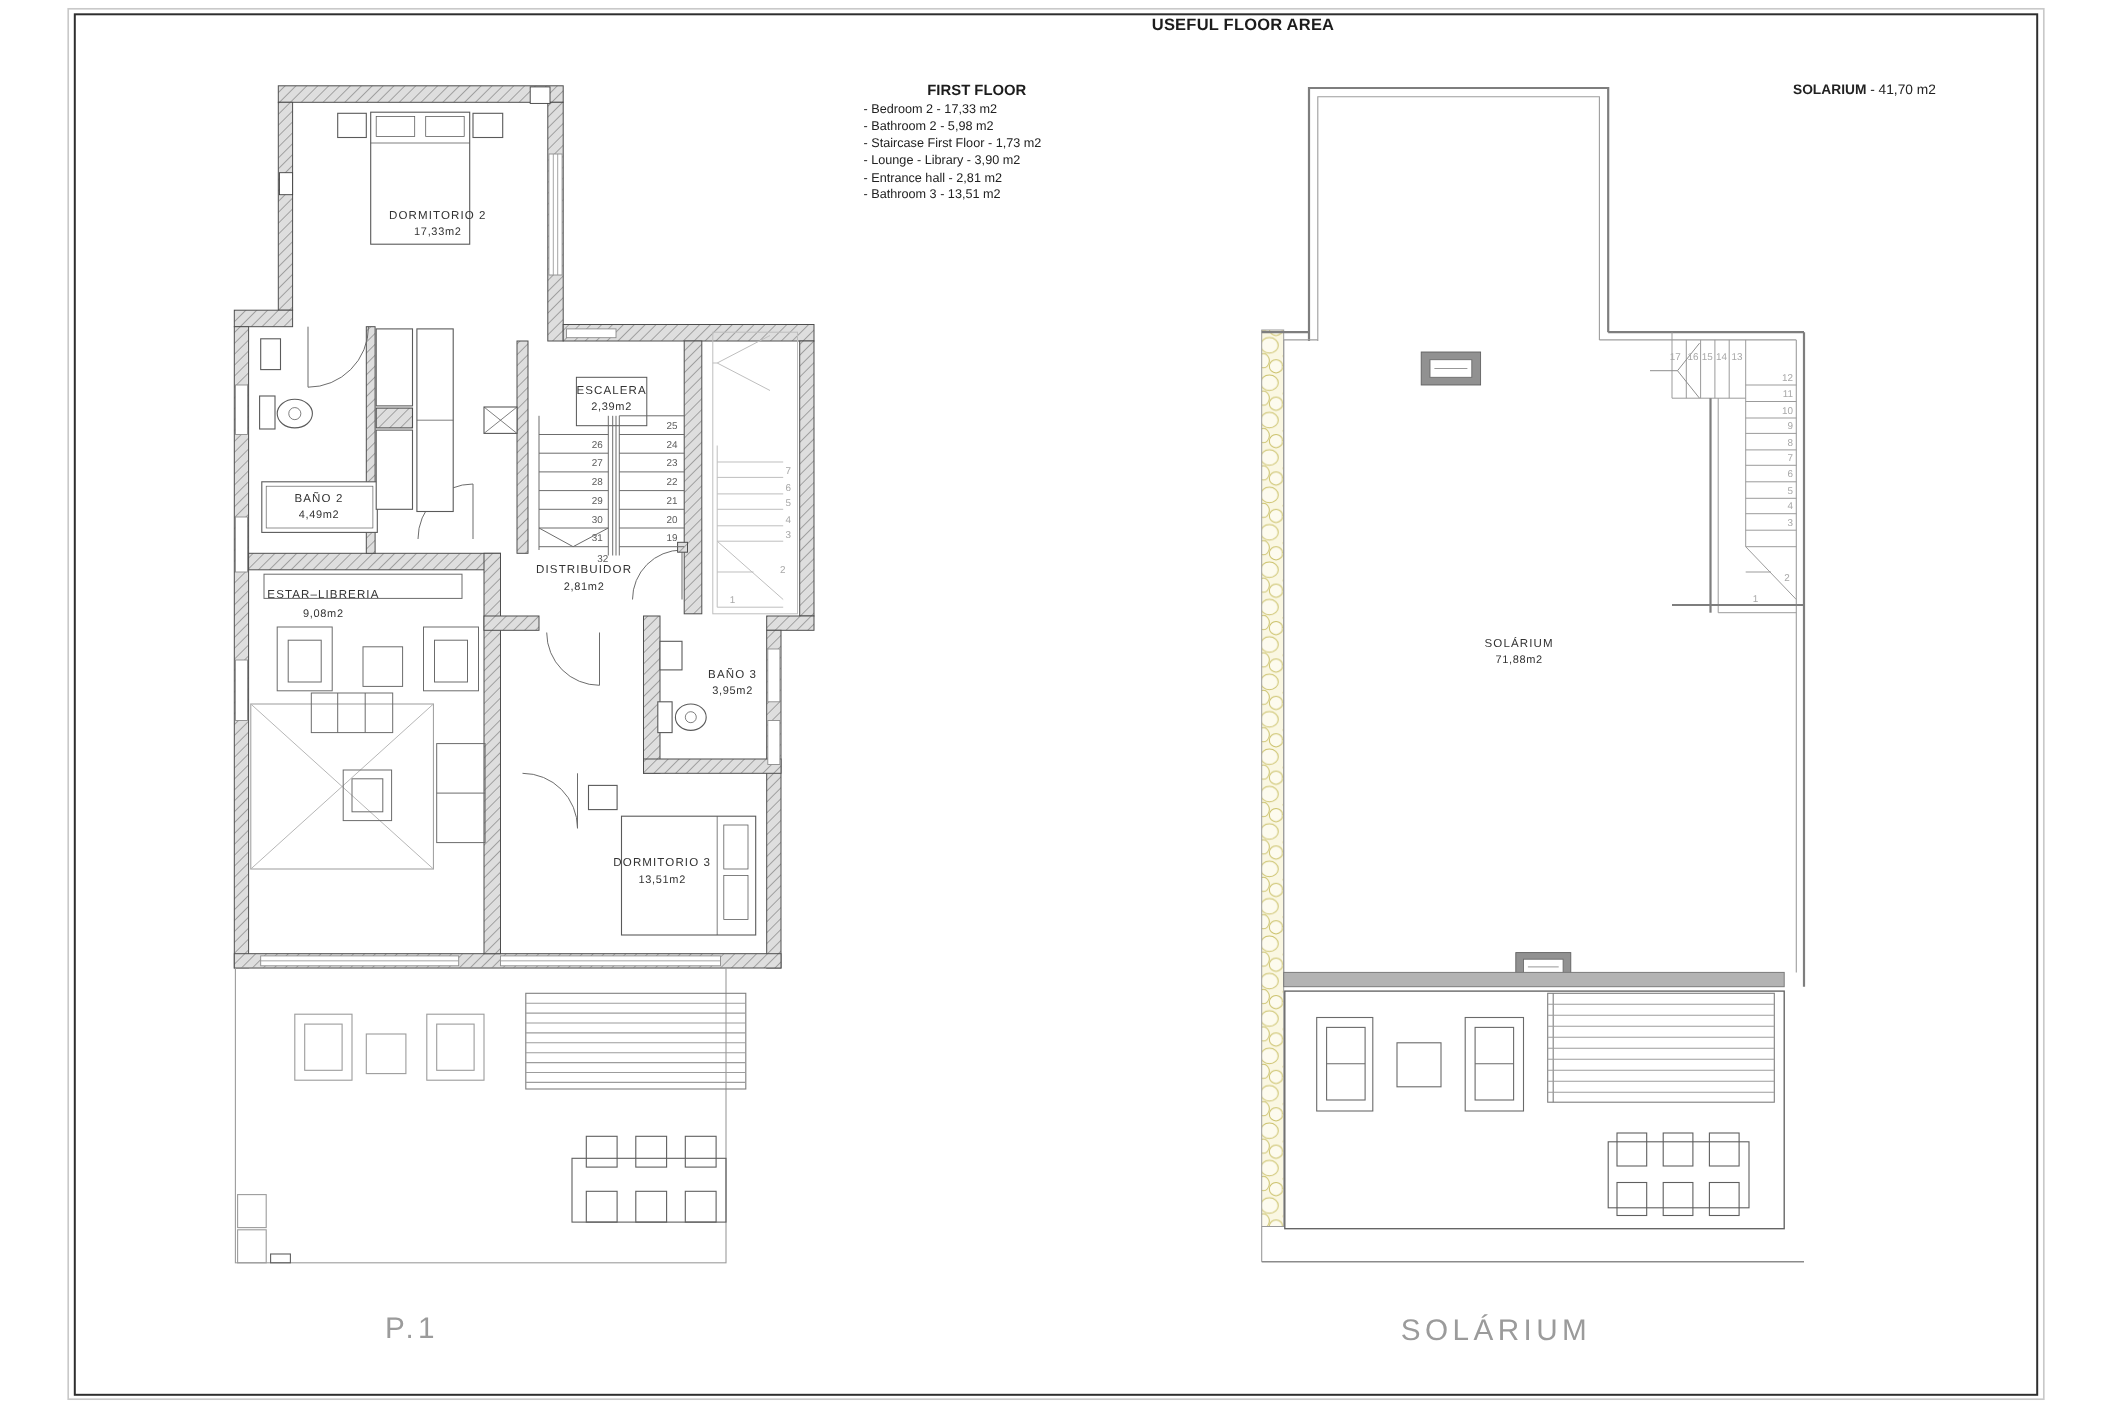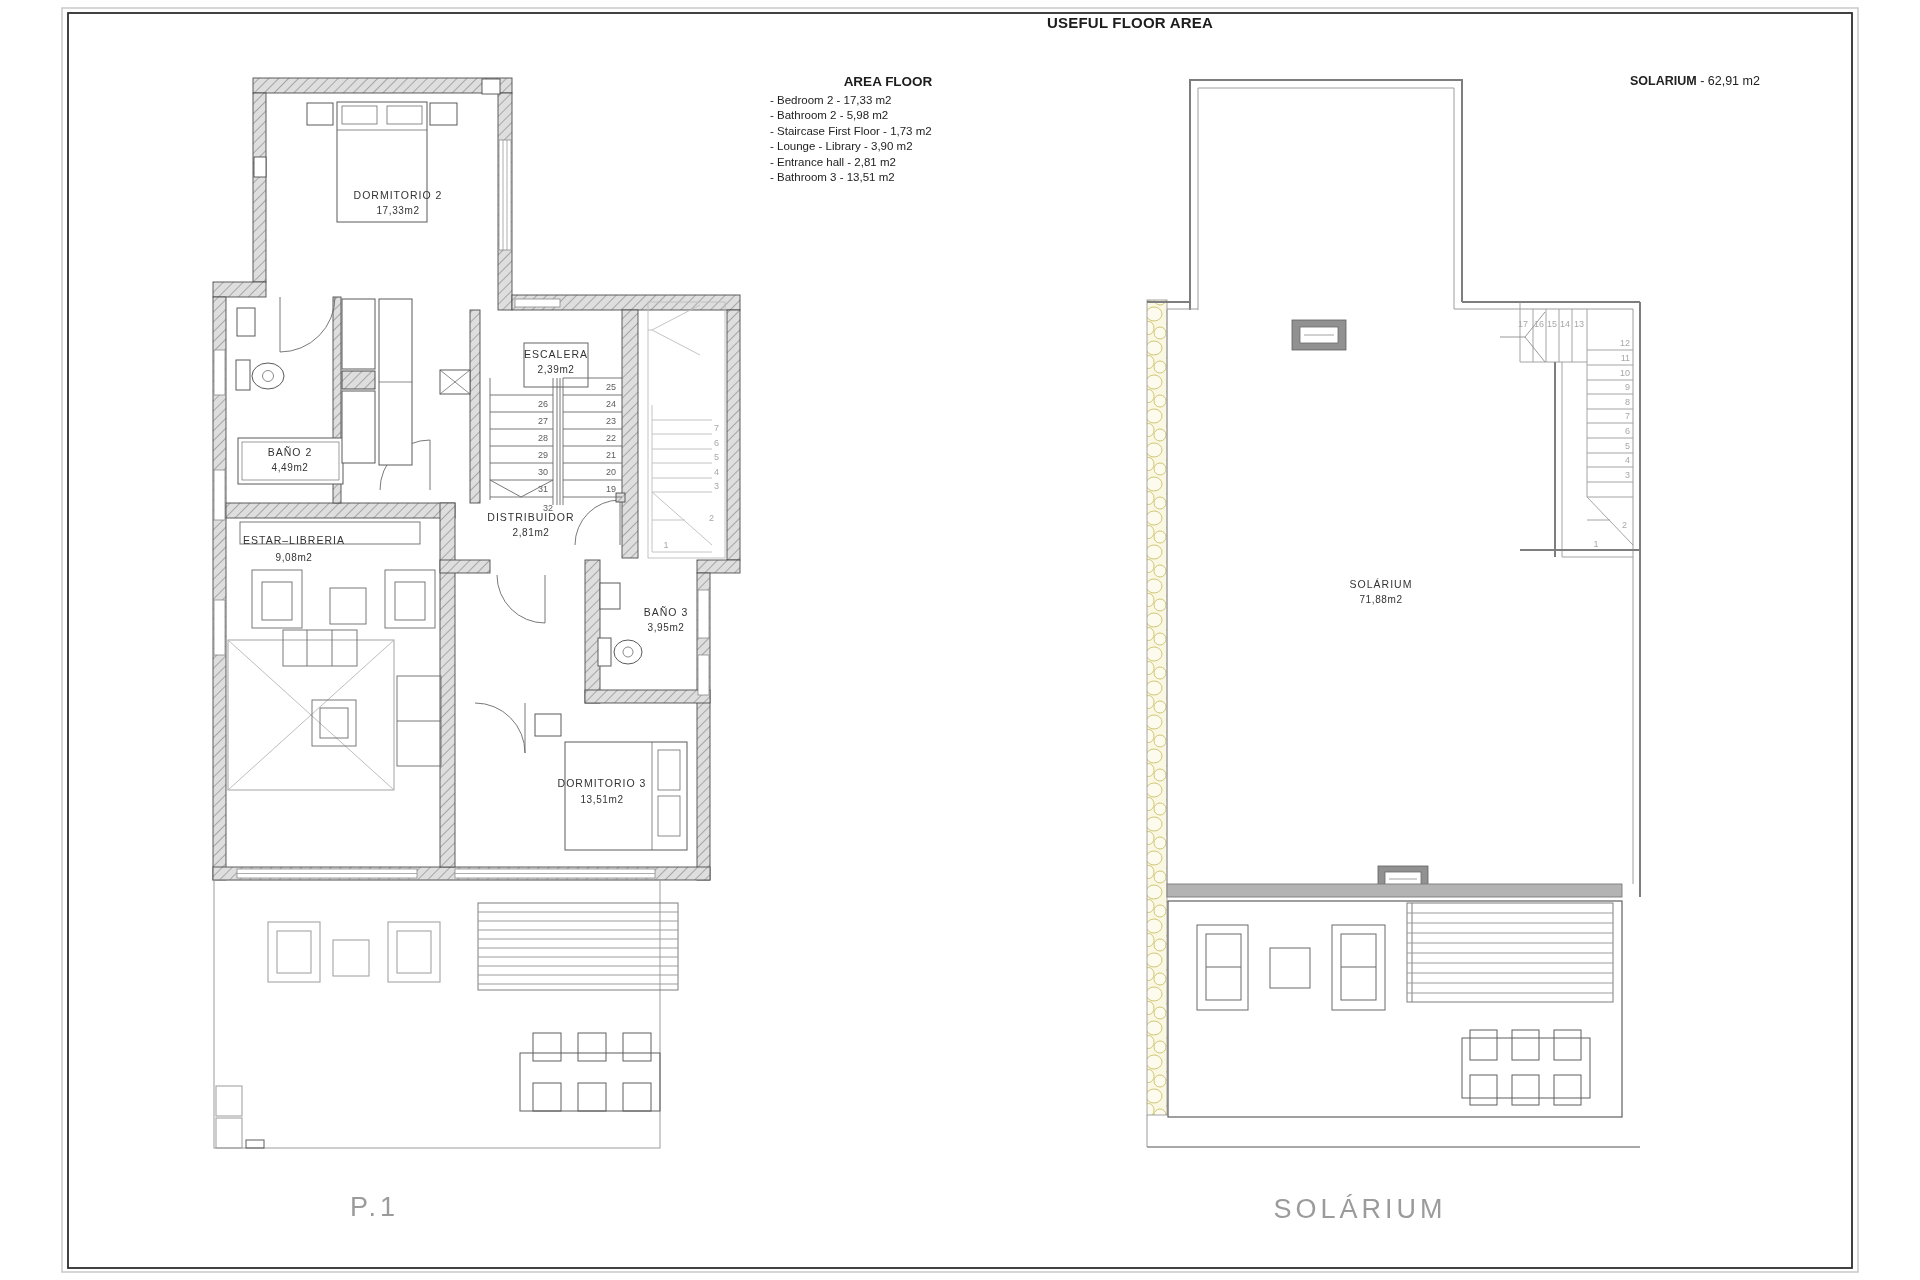--- a/index.html
+++ b/index.html
@@ -2,21 +2,21 @@
 <html><head>
 <meta charset="utf-8">
 <style>
   html,body{margin:0;padding:0;background:#ffffff;}
   #sheet{position:relative;width:1920px;height:1280px;background:#fff;overflow:hidden;
          font-family:"Liberation Sans", sans-serif;color:#2b2b2b;}
   .abs{position:absolute;}
   #main-title{left:1030px;top:14px;width:200px;text-align:center;font-size:15px;font-weight:bold;color:#1c1c1c;letter-spacing:.2px;}
   #legend{left:770px;top:74px;width:260px;}
   #legend .head{text-align:center;width:160px;margin-left:38px;font-size:13.5px;font-weight:bold;color:#1c1c1c;margin-bottom:4px;}
-  #legend .item{font-size:11.5px;line-height:15.4px;color:#222;}
+  #legend .item{font-size:11.5px;line-height:15.4px;color:#222;margin-left:15px;}
   #sol-head{left:1630px;top:74px;width:260px;font-size:12.5px;color:#222;}
   #sol-head b{font-weight:bold;}
   .caption{font-size:27px;color:#9b9b9b;letter-spacing:4px;font-weight:400;}
   #cap-p1{left:350px;top:1192px;width:200px;}
   #cap-sol{left:1230px;top:1194px;width:260px;text-align:center;}
   svg text{font-family:"Liberation Sans", sans-serif;}
   .rlab{font-size:10.5px;fill:#333;letter-spacing:1px;}
   .rlab2{font-size:10px;fill:#333;letter-spacing:.6px;}
   .snum{font-size:9px;fill:#5c5c5c;}
   .gnum{font-size:9px;fill:#a8a8a8;}
@@ -27,31 +27,31 @@
 <div id="sheet">
 
   <svg class="abs" style="left:0;top:0;" width="1920" height="1280">
     <rect x="62" y="8" width="1796" height="1264" fill="none" stroke="#c9c9c9" stroke-width="1.5"></rect>
     <rect x="68" y="13" width="1784" height="1255" fill="none" stroke="#2e2e2e" stroke-width="1.8"></rect>
   </svg>
 
   <div class="abs" id="main-title">USEFUL FLOOR AREA</div>
 
   <div class="abs" id="legend">
-    <div class="head">AREA FLOOR</div>
+    <div class="head">FIRST FLOOR</div>
     <div class="item">- Bedroom 2 - 17,33 m2</div>
     <div class="item">- Bathroom 2 - 5,98 m2</div>
     <div class="item">- Staircase First Floor - 1,73 m2</div>
     <div class="item">- Lounge - Library - 3,90 m2</div>
     <div class="item">- Entrance hall - 2,81 m2</div>
     <div class="item">- Bathroom 3 - 13,51 m2</div>
   </div>
 
   <div class="abs" id="sol-head">
-    <b>SOLARIUM</b><span> - 62,91 m2</span>
+    <b>SOLARIUM</b><span> - 41,70 m2</span>
   </div>
 
   <svg class="abs" style="left:0;top:0;" width="1920" height="1280">
     <defs>
       <pattern id="hatch" width="7" height="7" patternUnits="userSpaceOnUse" patternTransform="rotate(45)">
         <rect width="7" height="7" fill="#dedede"></rect>
         <line x1="0" y1="0" x2="0" y2="7" stroke="#989898" stroke-width="1.6"></line>
       </pattern>
       <pattern id="stone" width="22" height="34" patternUnits="userSpaceOnUse">
         <rect width="22" height="34" fill="#faf7e2"></rect>

